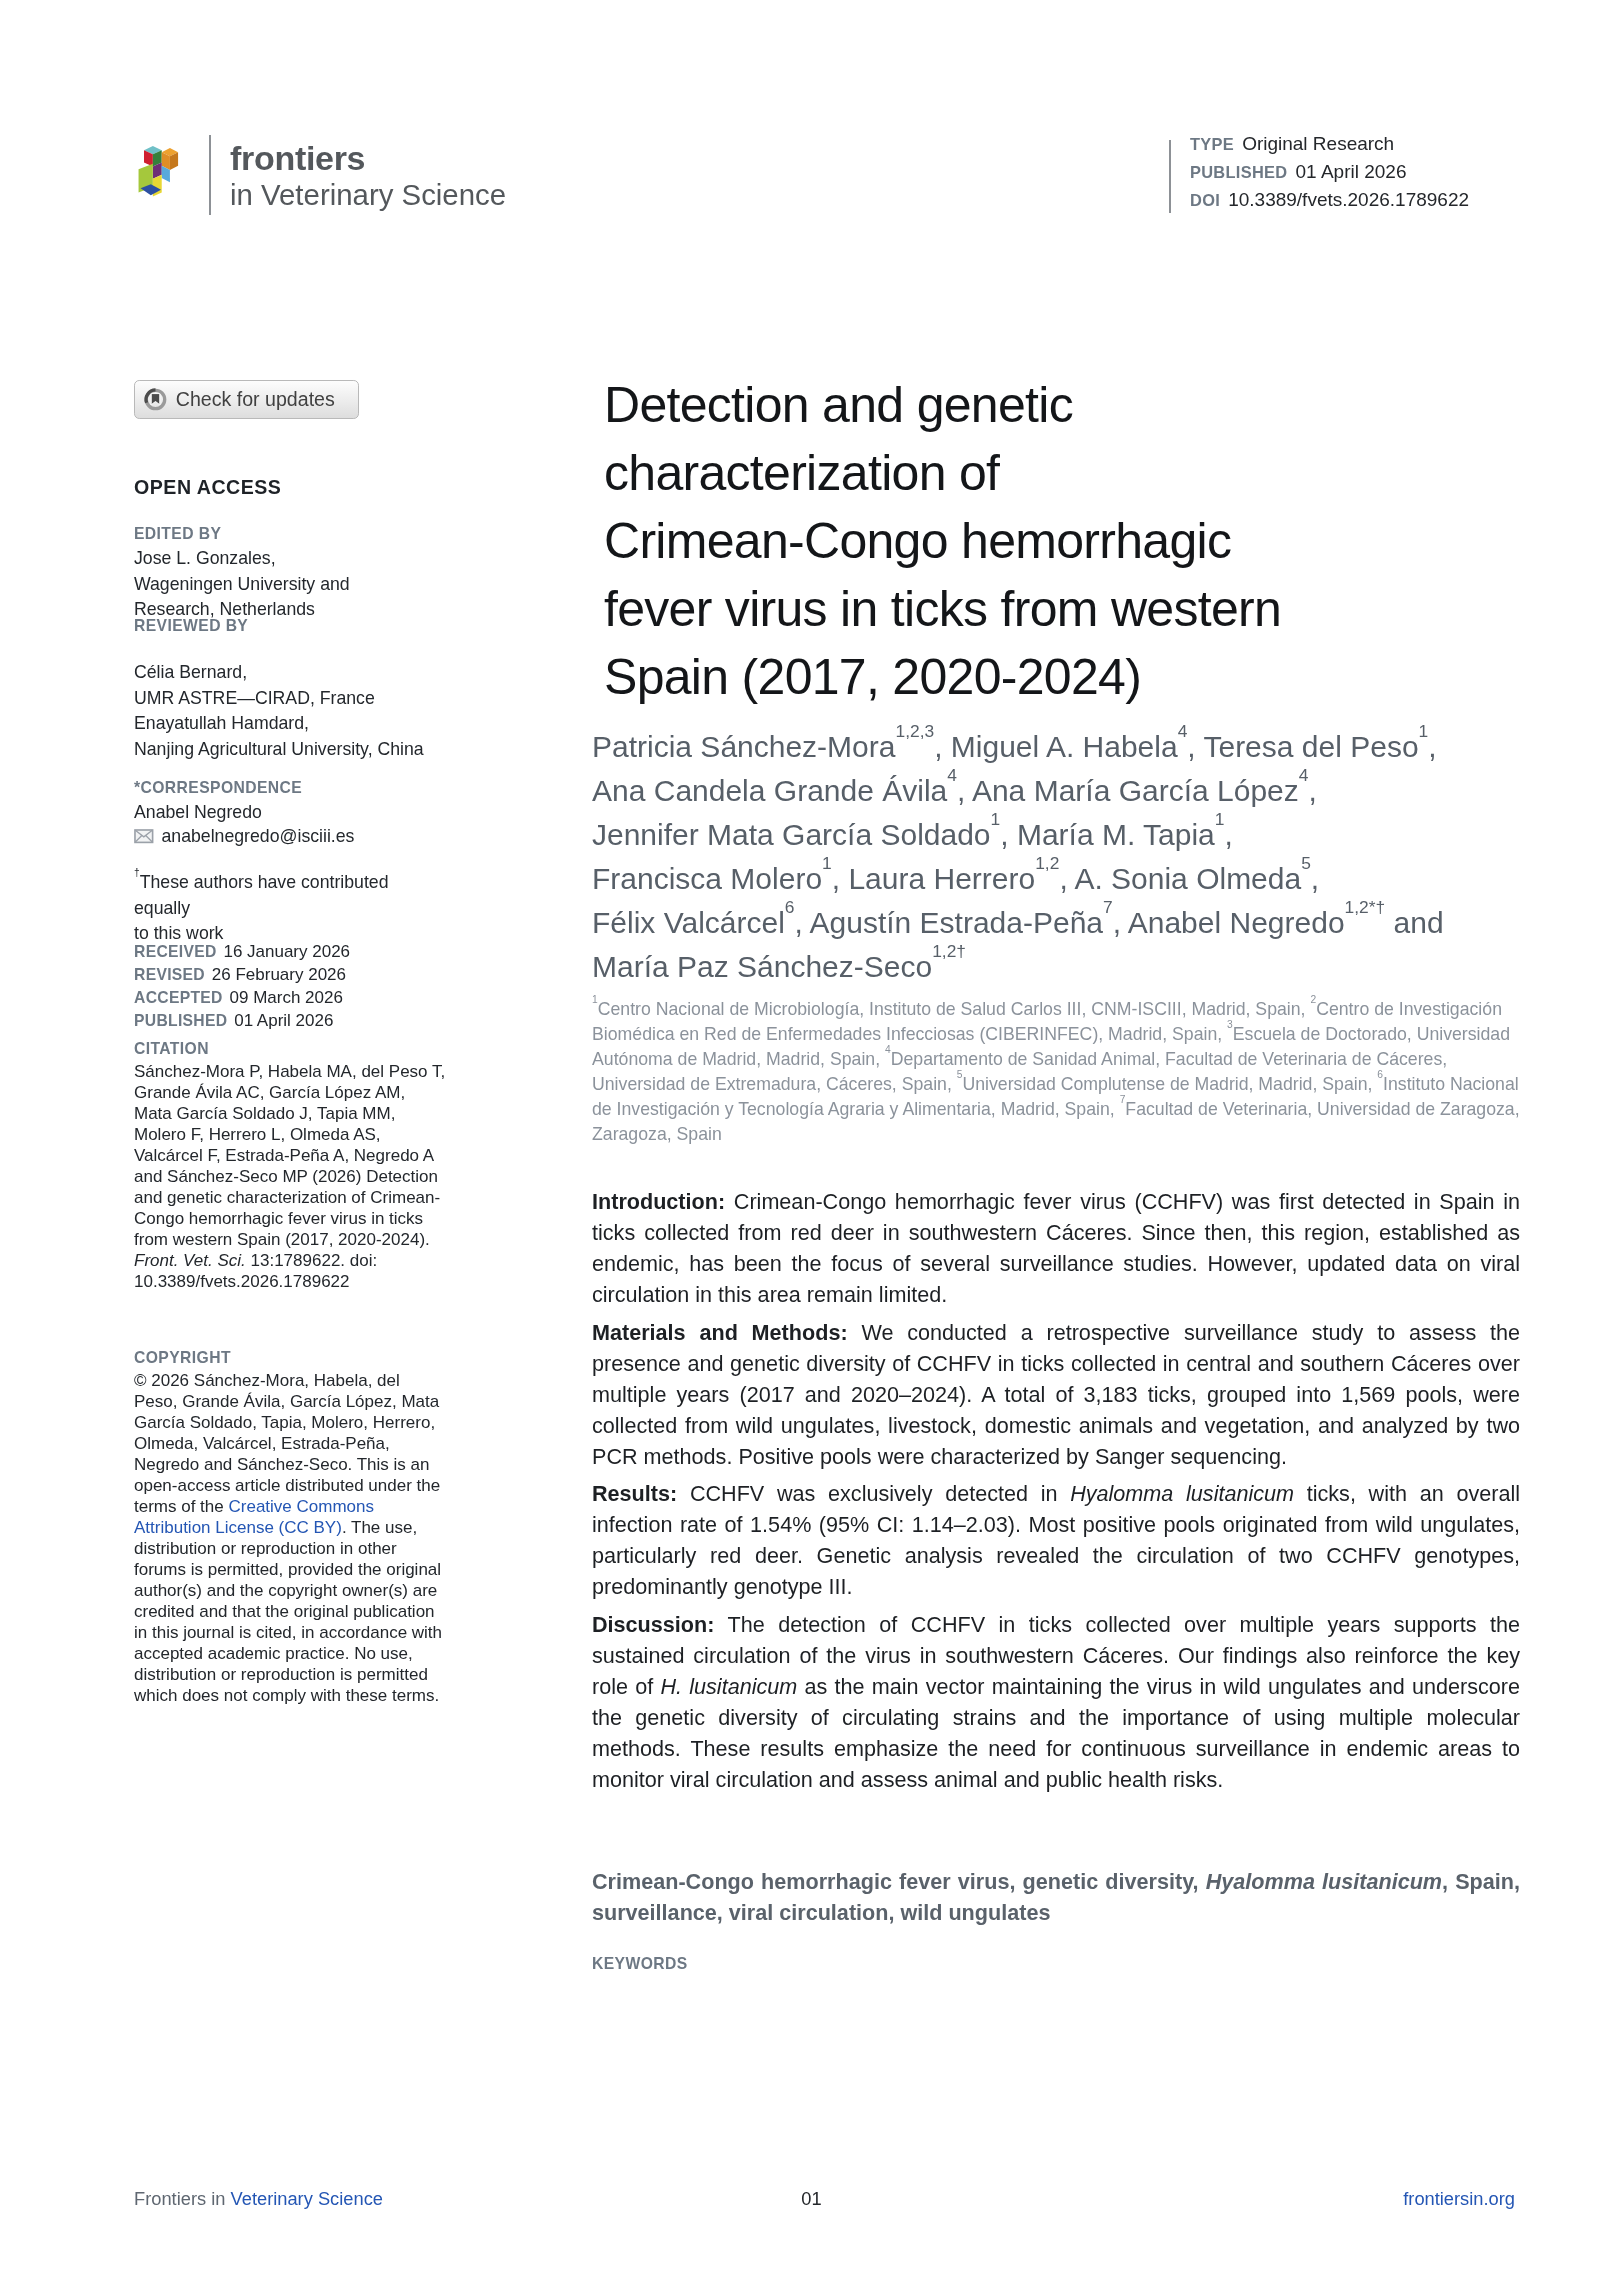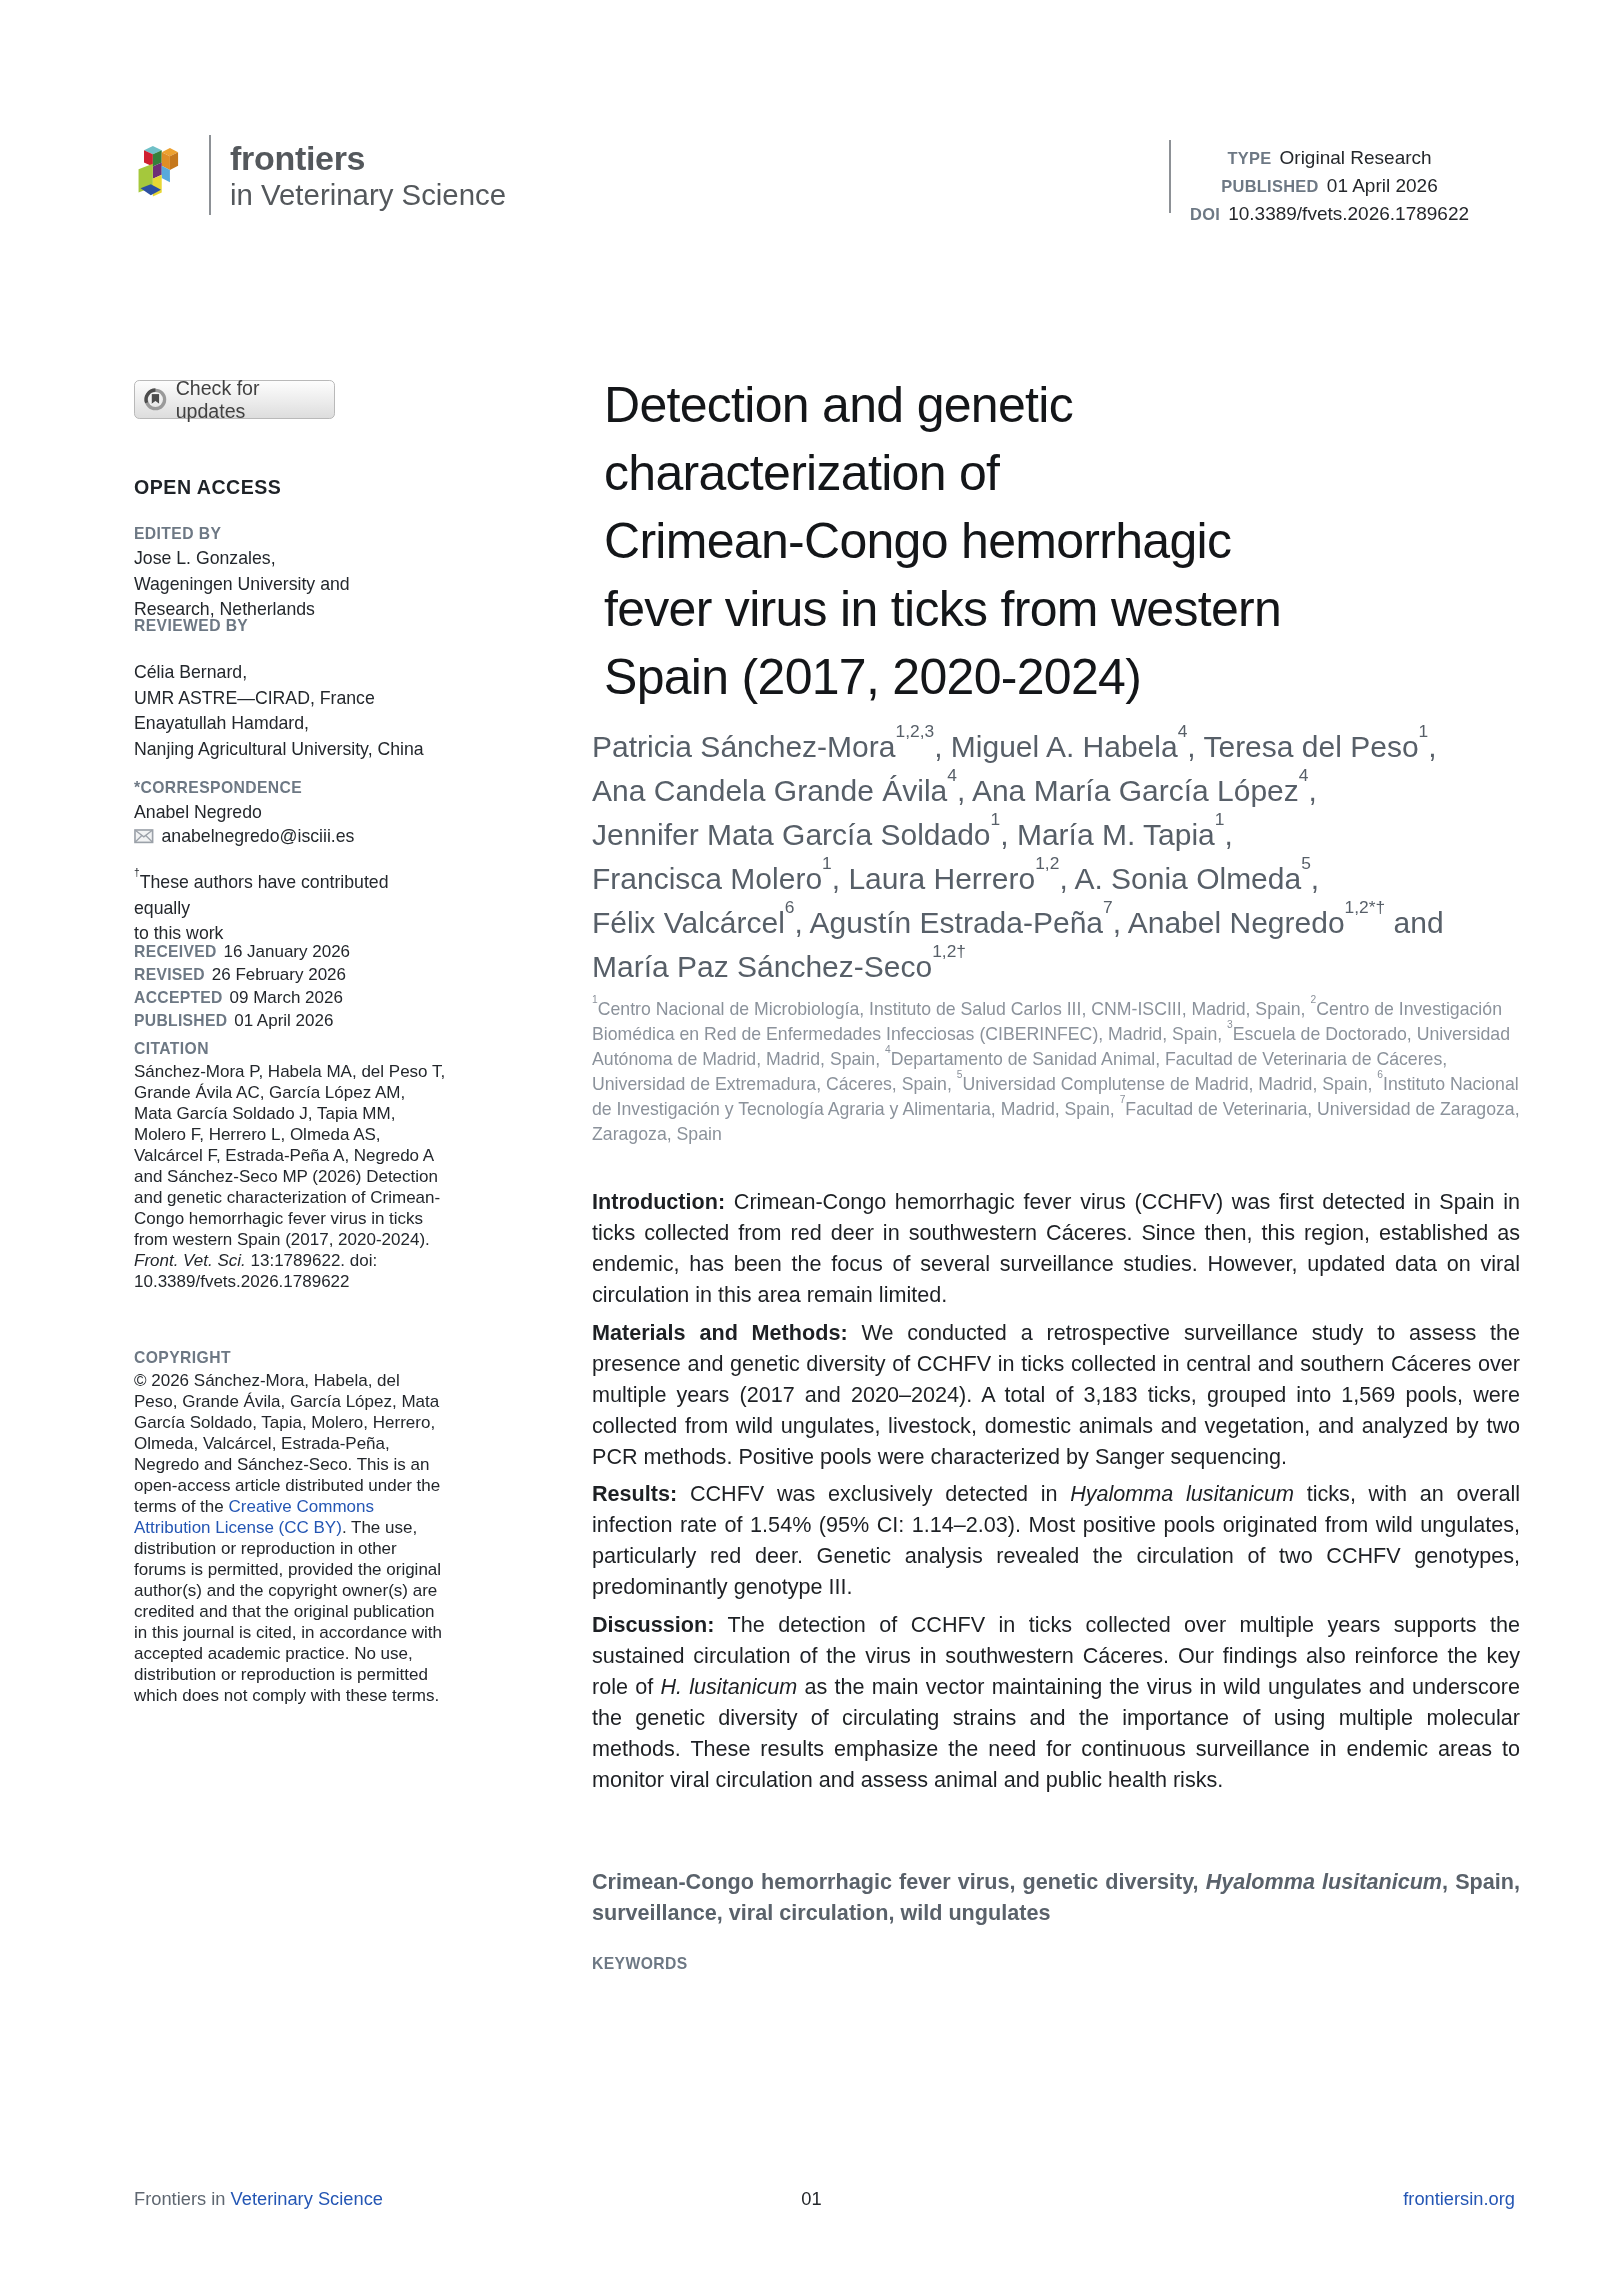--- a/index.html
+++ b/index.html
@@ -13,28 +13,28 @@
   .it{font-style:italic;}
   .bd{font-weight:bold;}
   .lnk{color:#2456b4;}
   sup{font-size:58%;line-height:0;position:relative;top:-0.5em;}
 
   
   .logo-divider{left:209px;top:135px;width:2px;height:80px;background:#8d9196;}
   .logo-word1{left:230px;top:139px;font-size:34px;font-weight:bold;color:#54585c;letter-spacing:-0.3px;}
   .logo-word2{left:230px;top:178px;font-size:29.4px;font-weight:400;color:#54585c;}
   .meta-divider{left:1169px;top:140px;width:2px;height:73px;background:#8d9196;}
-  .meta-block{left:1190px;top:145px;text-align:center;}
+  .meta-block{left:1190px;top:131px;}
   .meta-row{line-height:25px;white-space:nowrap;}
   .meta-label{font-size:16.4px;font-weight:bold;color:#6d7884;letter-spacing:0.3px;}
   .meta-value{font-size:19px;color:#24272b;margin-left:5.2px;}
 
   
   .check-btn{
-    left:134px;top:380px;width:201px;height:39px;border:1.3px solid #b9b9b9;border-radius:5.2px;
+    left:134px;top:380px;width:225px;height:39px;border:1.3px solid #b9b9b9;border-radius:5.2px;
     background:linear-gradient(#fdfdfd,#ececec 55%,#dddddd);
     display:flex;align-items:center;cursor:pointer;box-sizing:border-box;
   }
   .check-btn-label{font-size:19.6px;color:#414141;margin-left:7.9px;}
   .check-icon{margin-left:7.9px;width:25px;height:25px;}
 
   
   .sb{left:134px;width:313px;}
   .sb-label{font-size:15.7px;font-weight:bold;color:#6d7884;letter-spacing:0.4px;}
   .open-access{font-size:19.6px;font-weight:bold;color:#1e2227;letter-spacing:0.5px;}

